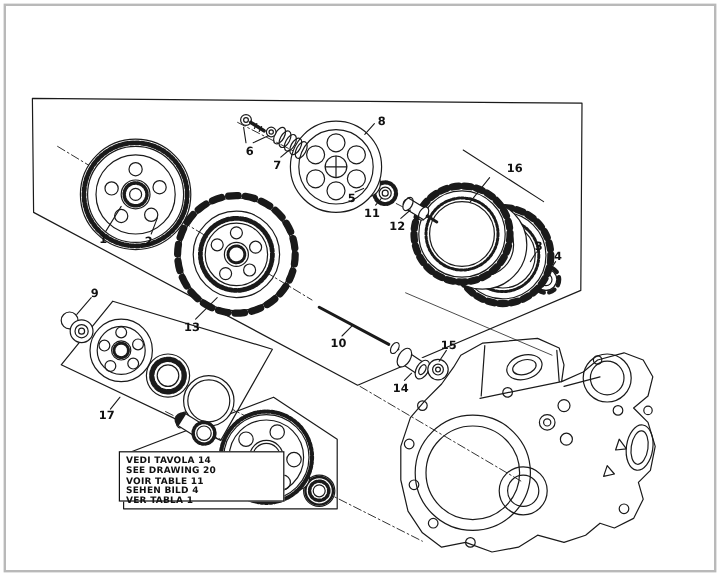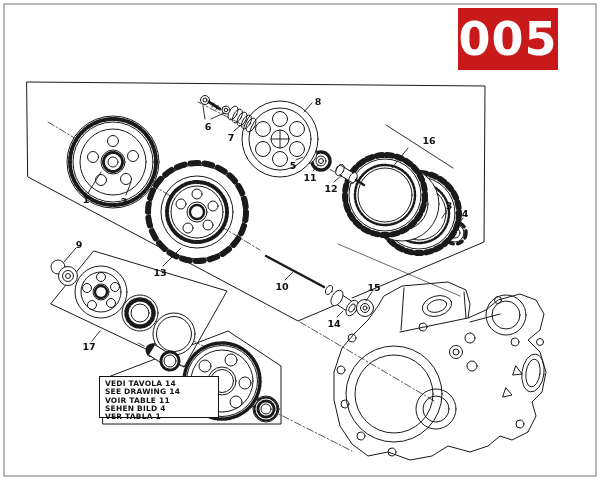--- a/index.html
+++ b/index.html
@@ -4,37 +4,34 @@
 <style>
   html,body{margin:0;padding:0;background:#e8e8e8;}
   #stage{position:relative;width:600px;height:480px;background:#fff;overflow:hidden;
          font-family:"DejaVu Sans","Liberation Sans",sans-serif;}
   #page-border{position:absolute;left:3px;top:3px;right:3px;bottom:3px;
                border:2px solid #b9b9b9;pointer-events:none;}
   #code-badge{position:absolute;left:458px;top:8px;width:100px;height:62px;
               display:flex;align-items:center;justify-content:center;
               color:#fff;font-size:46px;font-weight:bold;letter-spacing:1px;}
   #art{position:absolute;left:0;top:0;}
-  #note-box{position:absolute;left:99px;top:376px;width:120px;height:42px;
+  #note-box{position:absolute;left:99px;top:376px;width:138px;height:42px;
             border:1px solid #111;background:#fff;box-sizing:border-box;
             padding:3px 2px 0 5px;}
   #note-box div{font-size:7.5px;font-weight:bold;line-height:8.3px;color:#111;
                 white-space:nowrap;letter-spacing:0.2px;}
   .plabel{font-size:9.5px;font-weight:bold;fill:#111;}
   svg *{vector-effect:non-scaling-stroke;}
 </style>
 </head>
 <body>
 
 <div id="stage" style="background-color: rgb(255, 255, 255);">
   <div id="page-border" style="border-color: rgb(185, 185, 185);"></div>
 
-  <div id="code-badge" style="background: rgb(200, 25, 27);">
-    <span>005</span>
-  </div>
 
   <svg id="art" width="600" height="480" viewBox="0 0 600 480" fill="none" stroke="#1a1a1a" stroke-width="1" stroke-linecap="round" stroke-linejoin="round">
 
     <g>
       <polygon points="27,82 485,86 484,242 298,321 28,177" fill="none"></polygon>
     </g>
     <g>
       <polygon points="94,251 227,291 184,367 51,304" fill="none"></polygon>
     </g>
     <g>
@@ -313,18 +310,18 @@
         <text x="160" y="275.5" text-anchor="middle" class="plabel">13</text>
         <text x="334" y="326.5" text-anchor="middle" class="plabel">14</text>
         <text x="374" y="290.5" text-anchor="middle" class="plabel">15</text>
         <text x="429" y="143.5" text-anchor="middle" class="plabel">16</text>
         <text x="89" y="349.5" text-anchor="middle" class="plabel">17</text>
       </g>
   </svg>
 
   <div id="note-box">
       <div>VEDI TAVOLA 14</div>
-      <div>SEE DRAWING 14</div>
+      <div>SEE DRAWING 20</div>
       <div>VOIR TABLE 11</div>
       <div>SEHEN BILD 4</div>
       <div>VER TABLA 1</div>
     </div>
 </div>
 
 </body></html>

